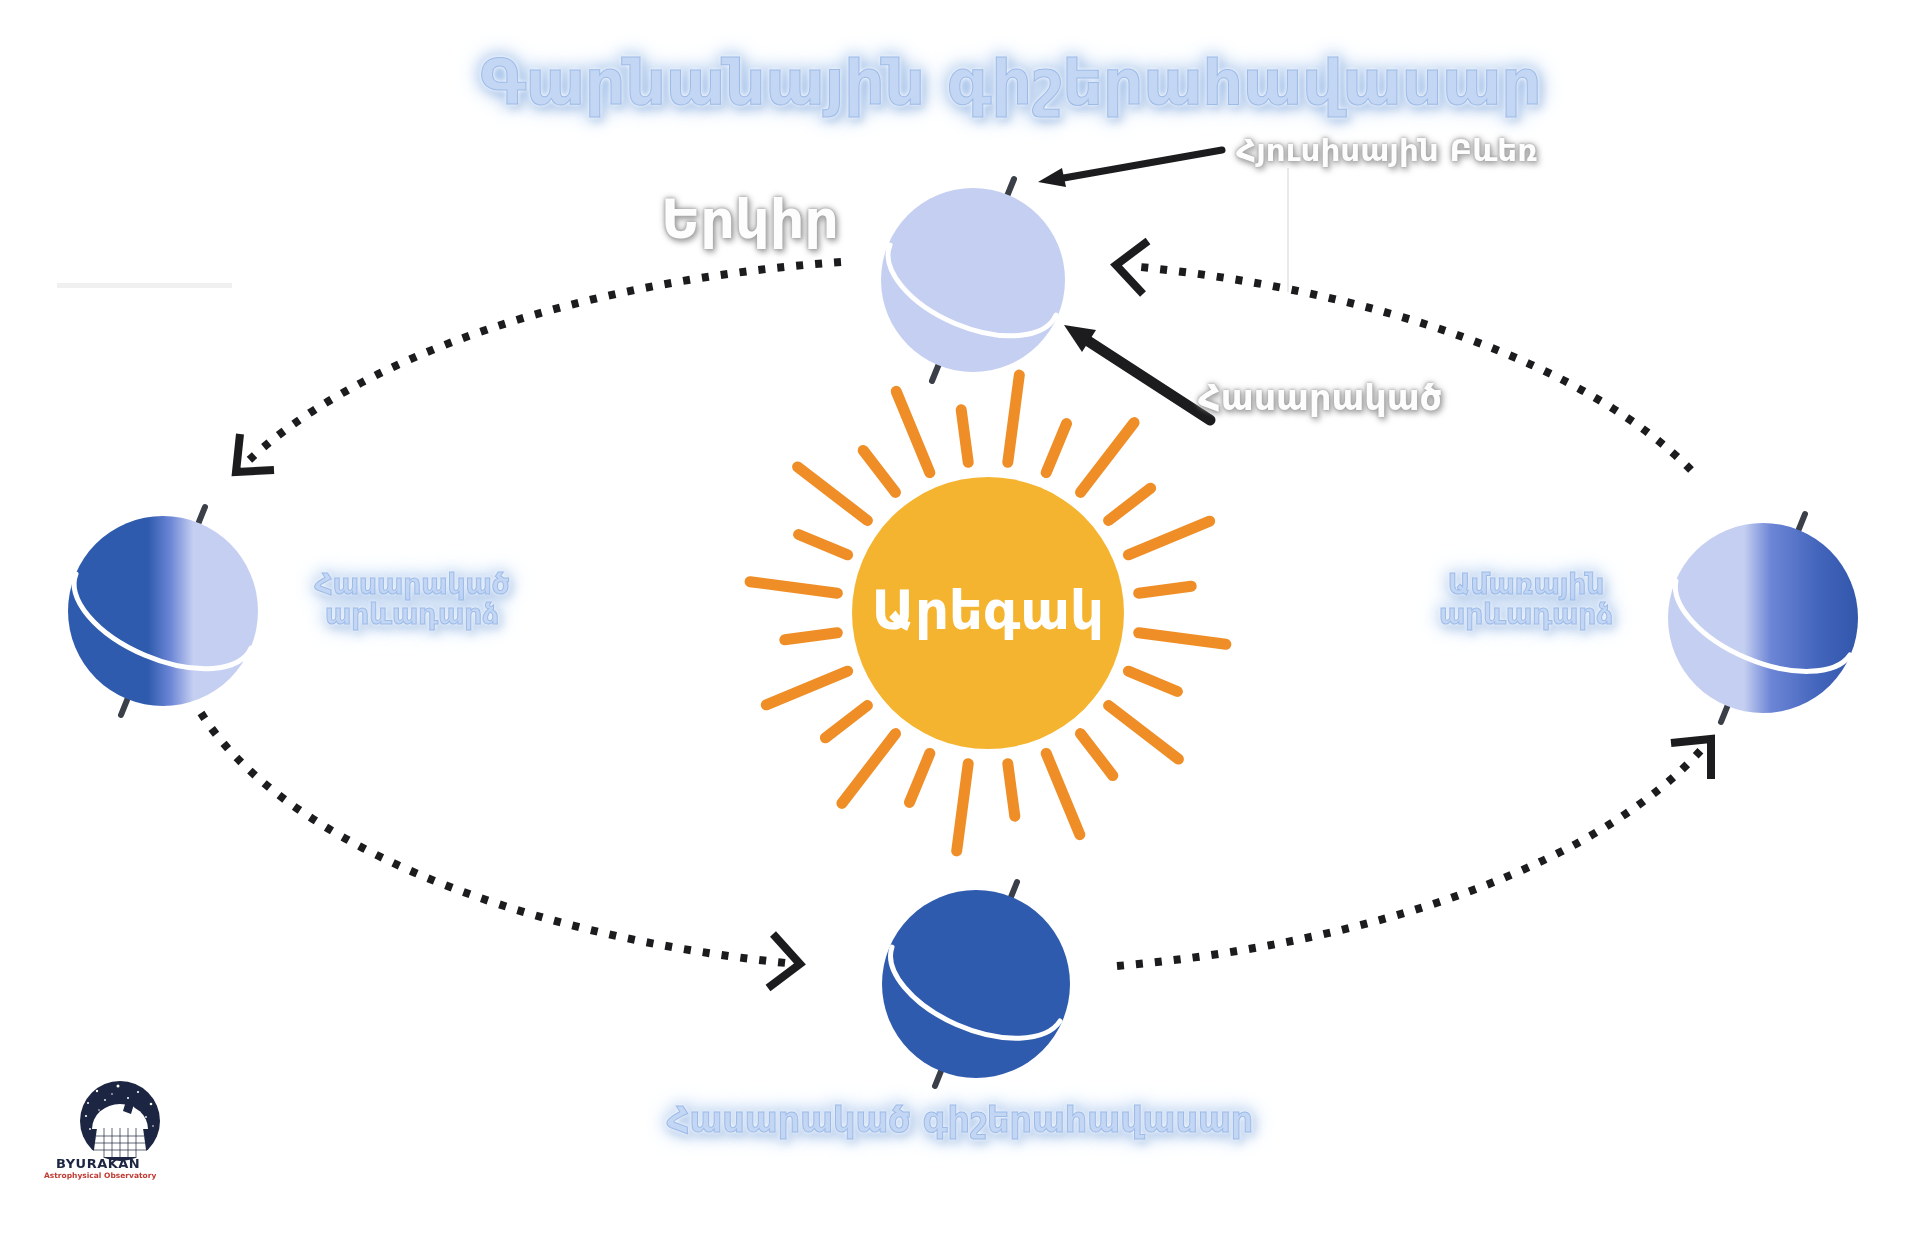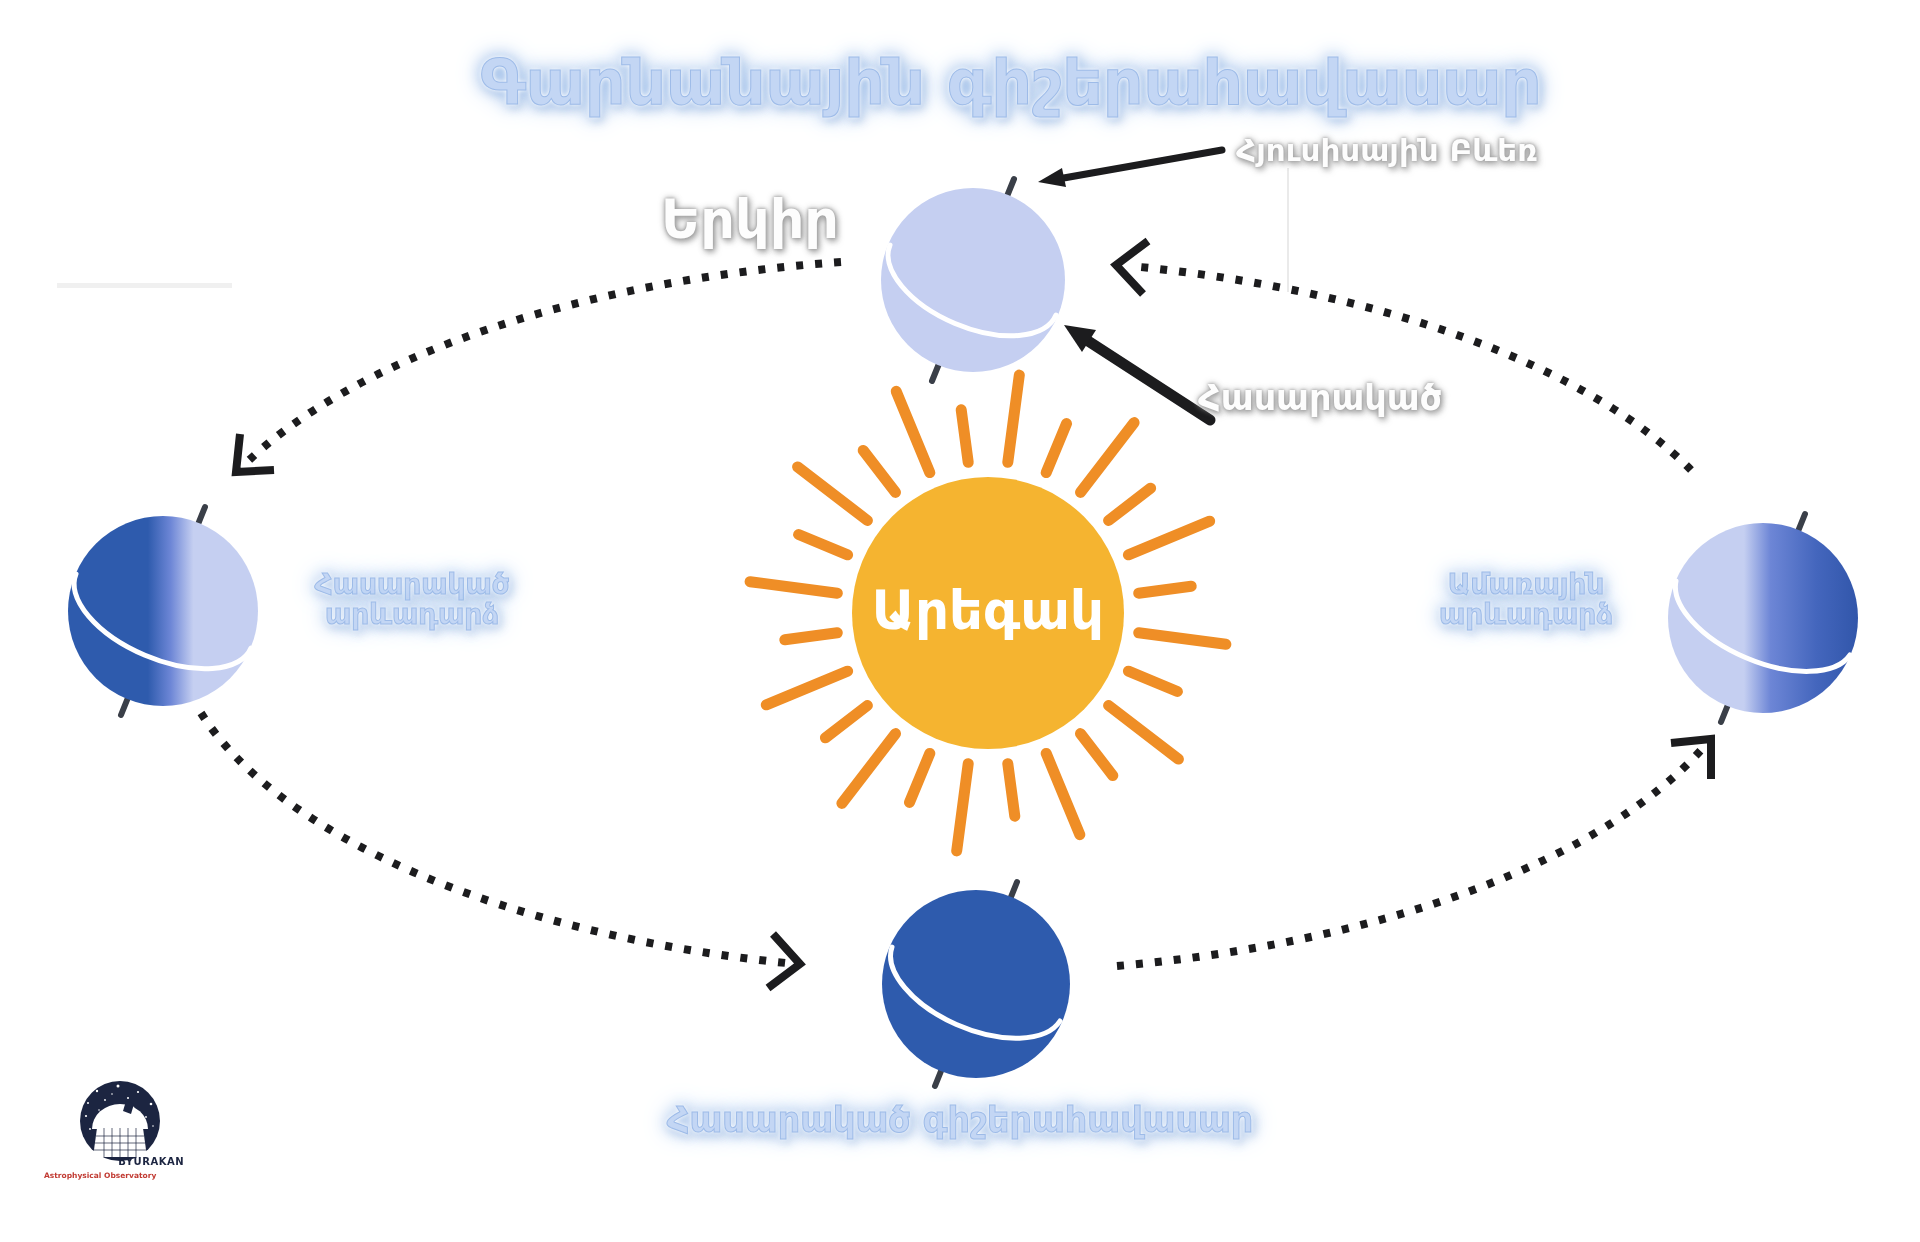--- a/index.html
+++ b/index.html
@@ -31,21 +31,21 @@
   }
   .title{left:480px;top:46px;width:1040px;text-align:left;font-size:63px;}
   .earth-label{left:640px;top:188px;width:220px;text-align:center;font-size:54px;}
   .north-pole-label{left:1236px;top:132px;font-size:31px;}
   .equator-label{left:1198px;top:378px;font-size:35px;}
   .sun-label{left:848px;top:580px;width:280px;text-align:center;font-size:53px;color:#ffffff;}
   .season{width:240px;text-align:center;font-size:28px;line-height:1.08;white-space:normal;}
   .summer-label{left:292px;top:570px;}
   .winter-label{left:1406px;top:570px;}
   .autumn-label{left:610px;top:1100px;width:700px;text-align:center;font-size:35px;}
-  .logo-name{left:56px;top:1156px;width:128px;text-align:right;font-size:10px;letter-spacing:.5px;color:var(--logo-navy);}
+  .logo-name{left:56px;top:1156px;width:128px;text-align:left;font-size:13px;letter-spacing:.5px;color:var(--logo-navy);}
   .logo-sub{left:44px;top:1171px;width:152px;font-size:7.5px;color:var(--logo-red);}
   .orbit-dash{fill:none;stroke:var(--arrow-black);stroke-width:8;stroke-dasharray:7 12;}
   .orbit-head{fill:none;stroke:var(--arrow-black);stroke-width:8;stroke-linejoin:miter;}
   .axis{stroke:#3a3f48;stroke-width:6;stroke-linecap:round;}
   .equator-line{fill:none;stroke:#ffffff;stroke-width:5;stroke-linecap:round;}
   #sun-rays line{stroke:var(--sun-rays);stroke-width:11;stroke-linecap:round;}
   .ptr-line{stroke:var(--arrow-black);stroke-linecap:round;}
   .logo-grid{stroke:var(--logo-navy);stroke-width:.7;fill:none;}
 </style>
 </head>

